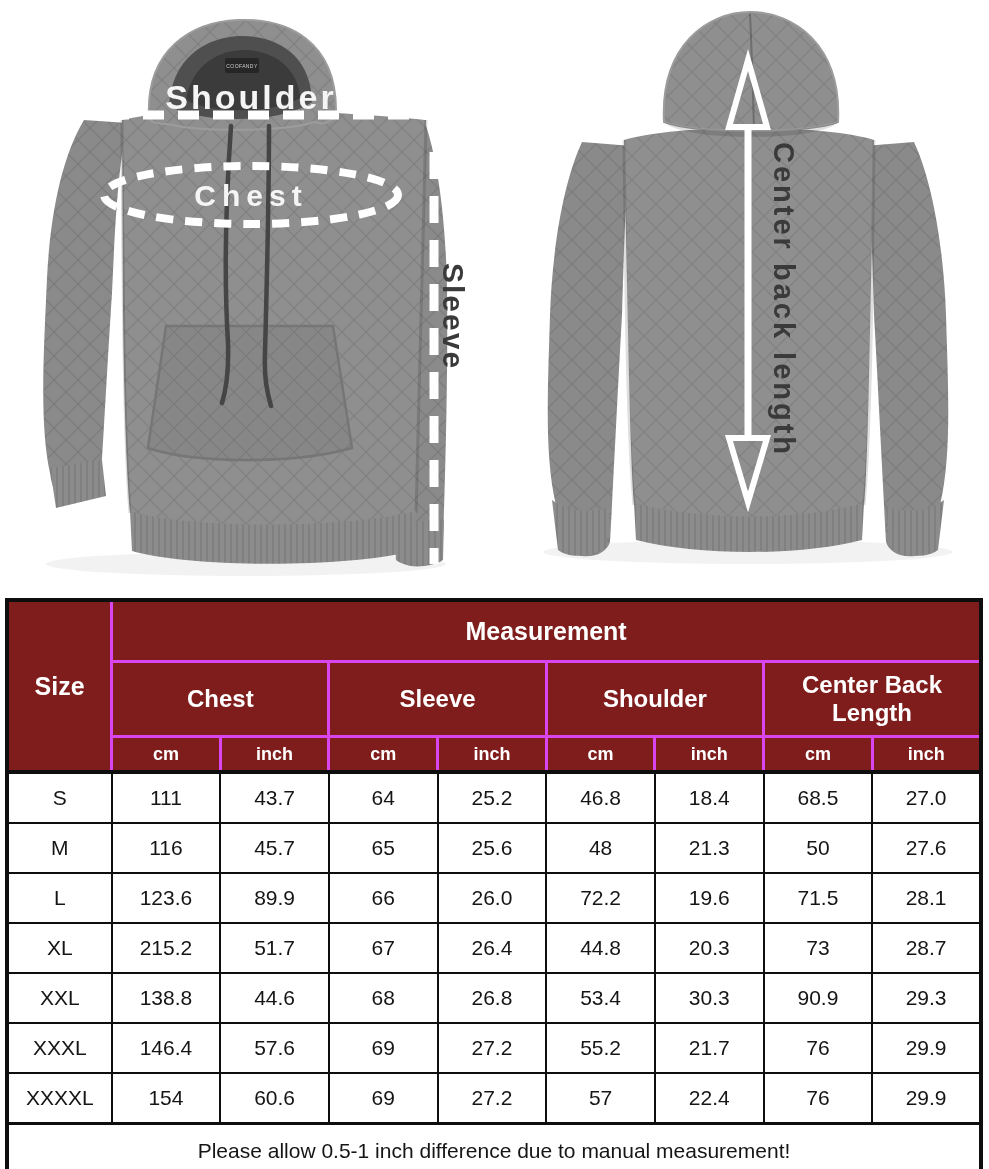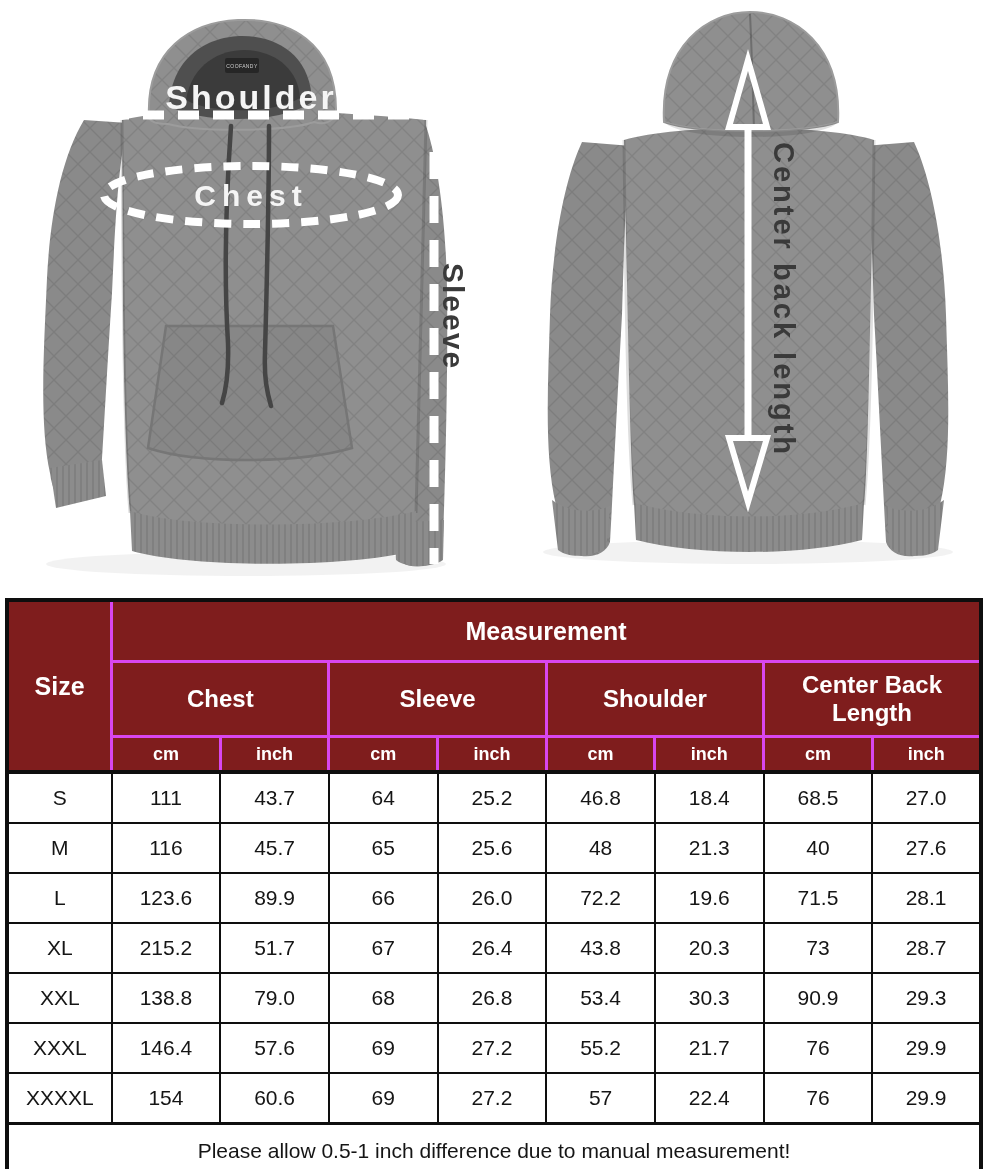--- a/index.html
+++ b/index.html
@@ -177,49 +177,49 @@
           <td>27.0</td>
         </tr>
         <tr>
           <td>M</td>
           <td>116</td>
           <td>45.7</td>
           <td>65</td>
           <td>25.6</td>
           <td>48</td>
           <td>21.3</td>
-          <td>40</td>
+          <td>50</td>
           <td>27.6</td>
         </tr>
         <tr>
           <td>L</td>
           <td>123.6</td>
           <td>89.9</td>
           <td>66</td>
           <td>26.0</td>
           <td>72.2</td>
           <td>19.6</td>
           <td>71.5</td>
           <td>28.1</td>
         </tr>
         <tr>
           <td>XL</td>
           <td>215.2</td>
           <td>51.7</td>
           <td>67</td>
           <td>26.4</td>
-          <td>43.8</td>
+          <td>44.8</td>
           <td>20.3</td>
           <td>73</td>
           <td>28.7</td>
         </tr>
         <tr>
           <td>XXL</td>
           <td>138.8</td>
-          <td>79.0</td>
+          <td>44.6</td>
           <td>68</td>
           <td>26.8</td>
           <td>53.4</td>
           <td>30.3</td>
           <td>90.9</td>
           <td>29.3</td>
         </tr>
         <tr>
           <td>XXXL</td>
           <td>146.4</td>

